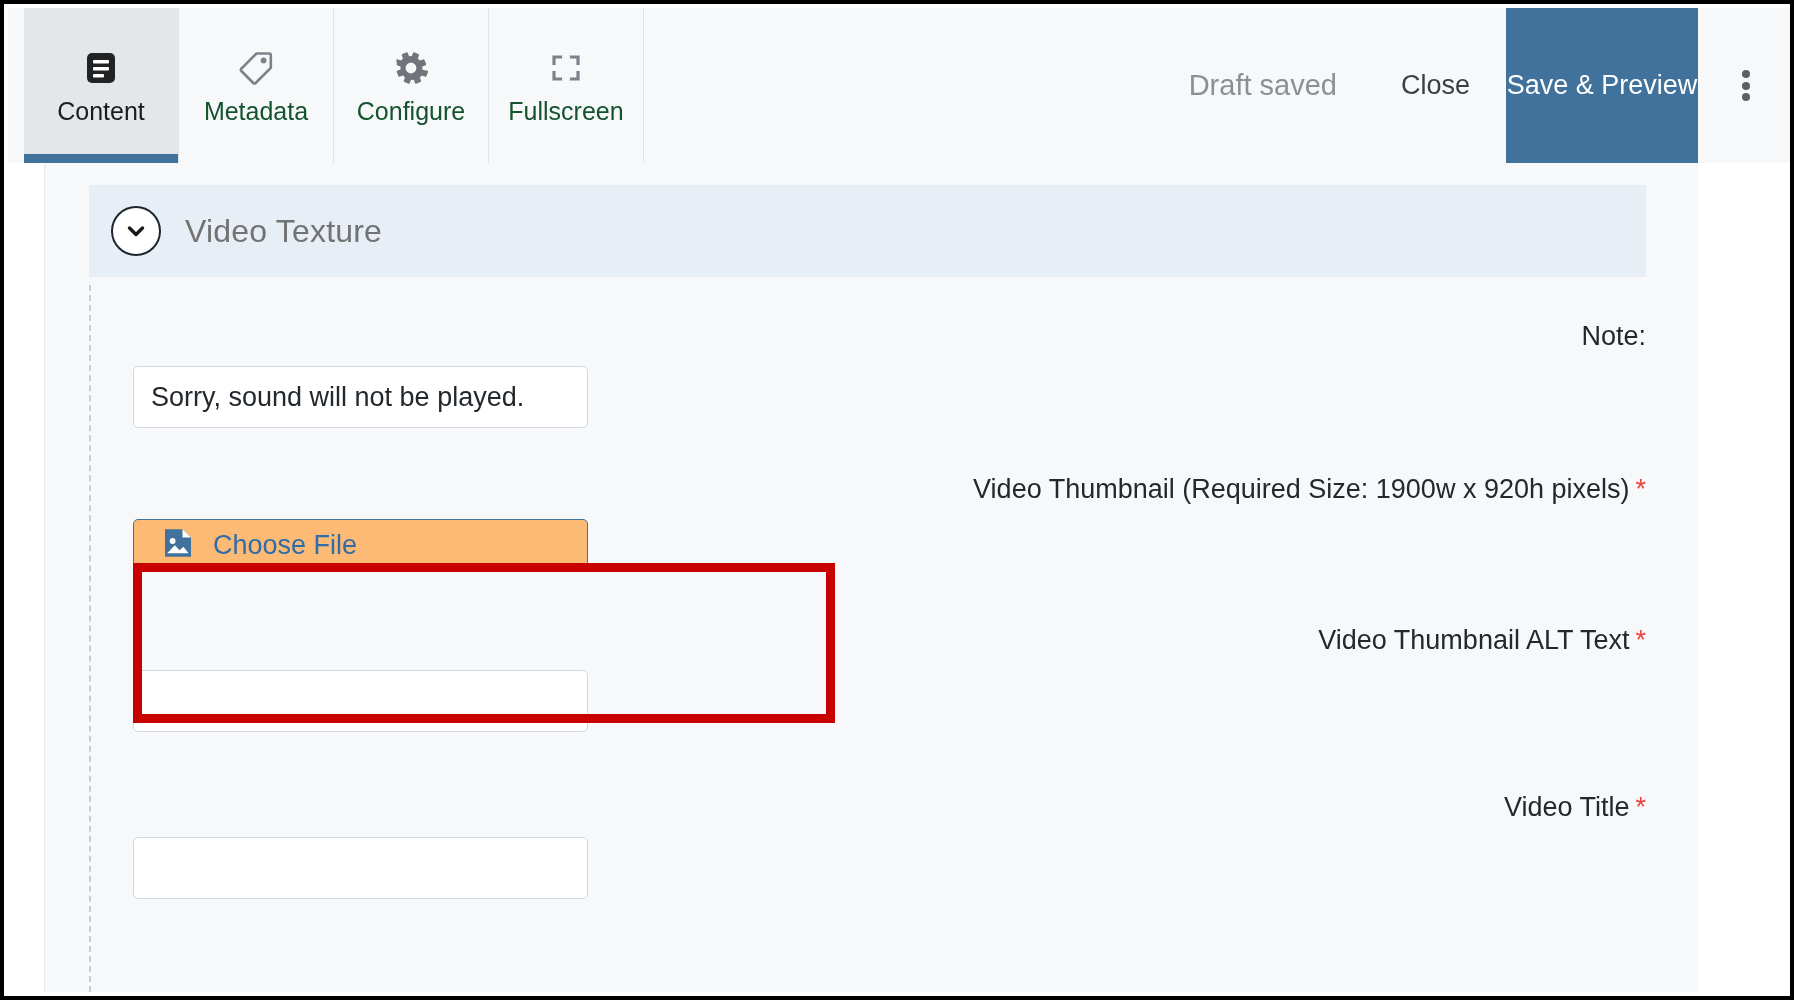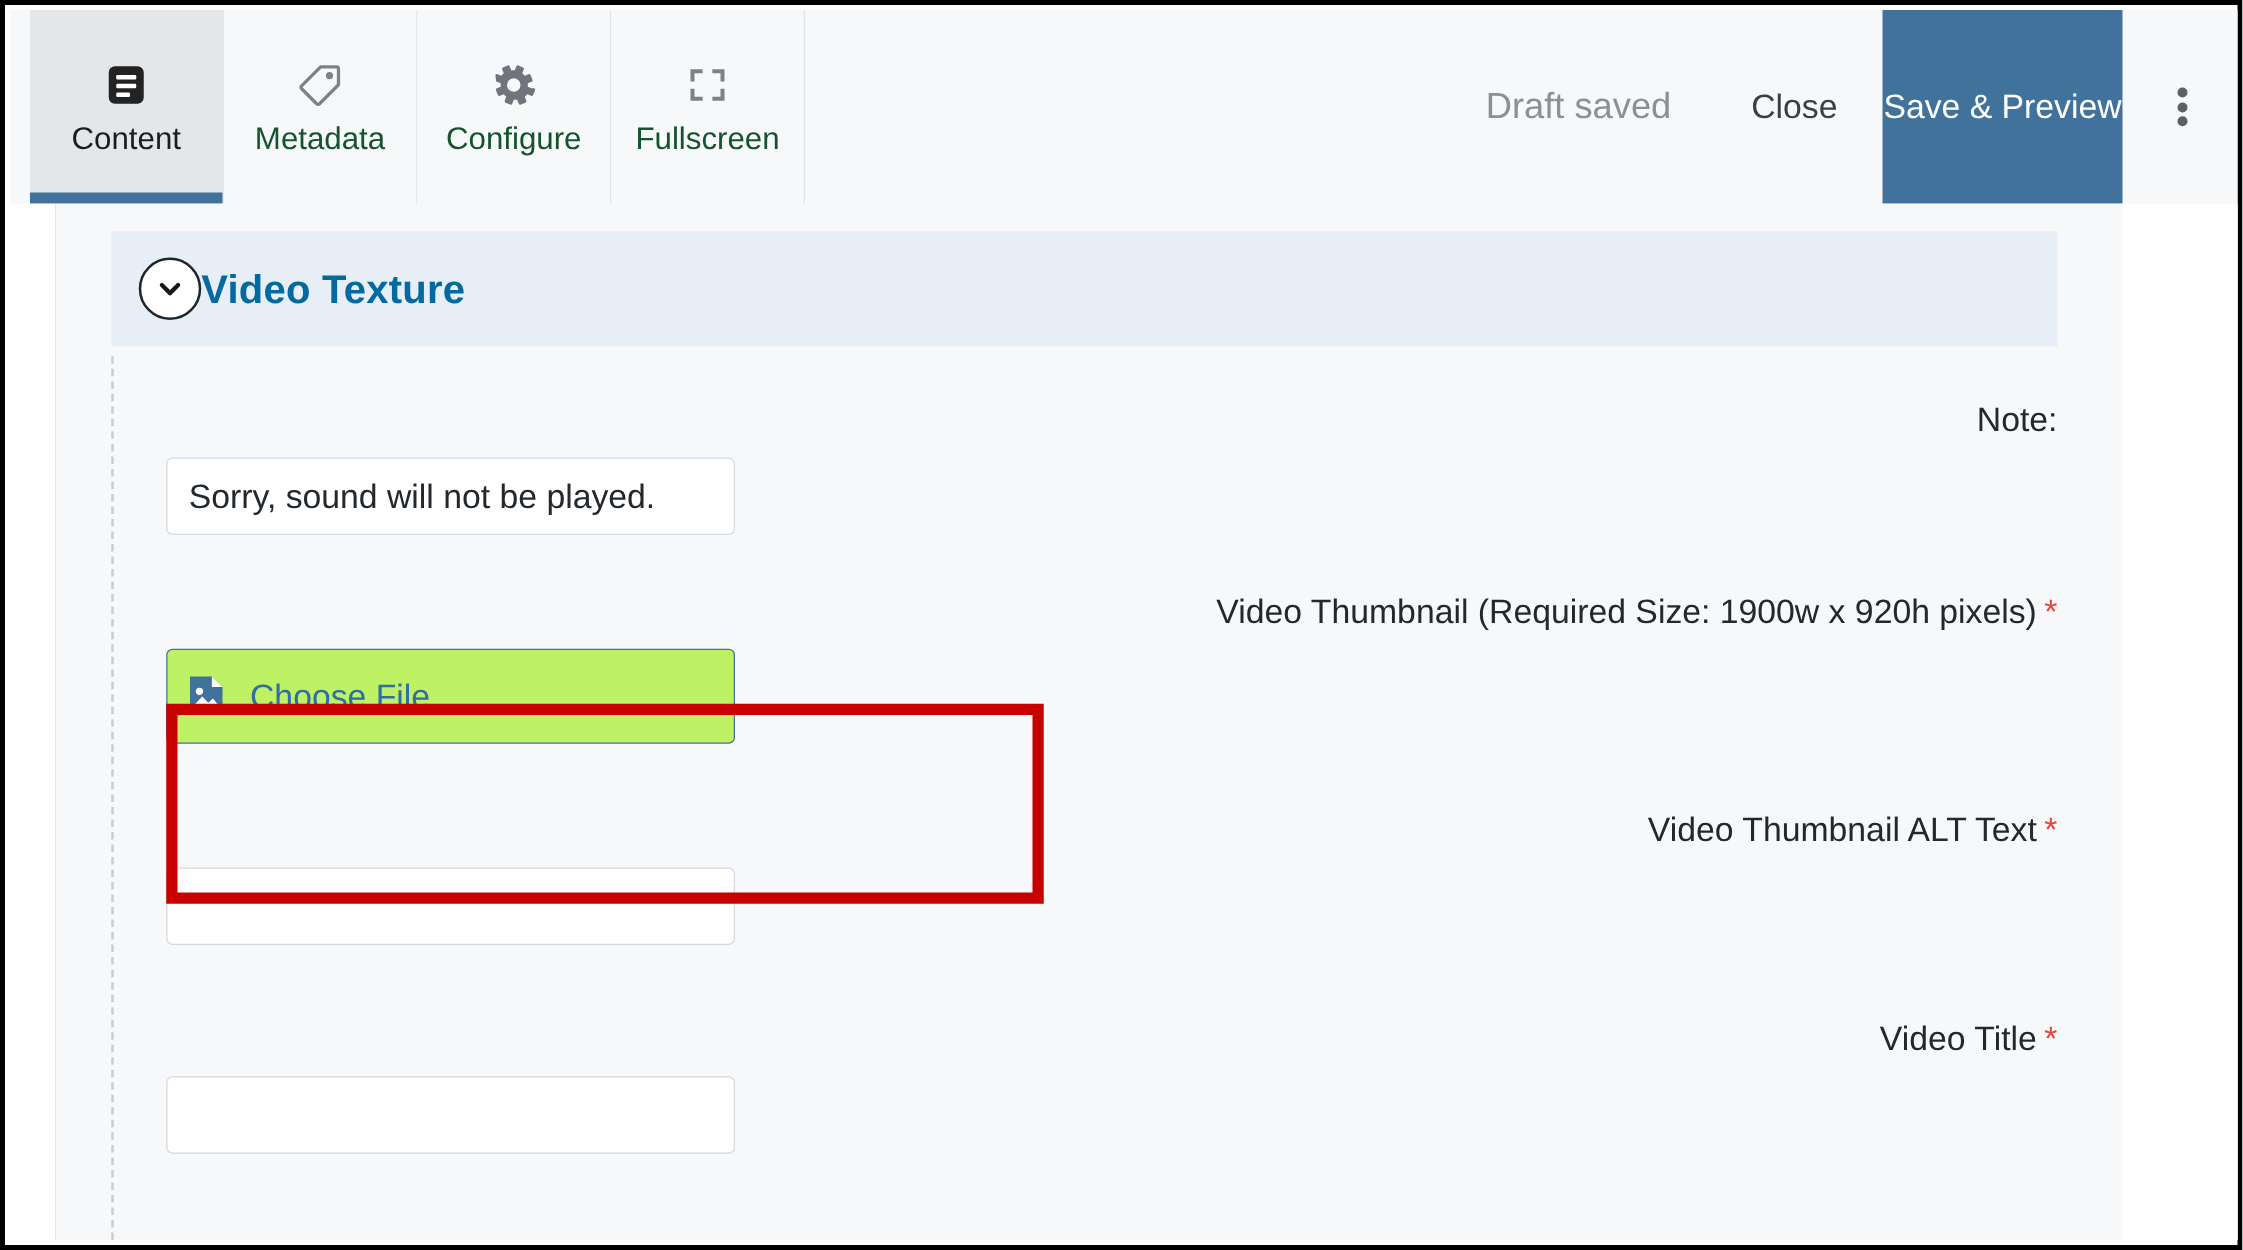--- a/index.html
+++ b/index.html
@@ -181,23 +181,24 @@
     height: 46px;
     border-radius: 50%;
     border: 2.5px solid #1c2530;
     background: #ffffff;
     display: flex;
     align-items: center;
     justify-content: center;
     flex: 0 0 auto;
   }
   .section-title {
+    margin-left: 24px;
     font-size: 32px;
-    font-weight: bold;
-    color: #0369a1;
+    font-weight: normal;
+    color: #737373;
     letter-spacing: 0.2px;
   }
 
   
   .fields {
     position: absolute;
     left: 44px;
     top: 122px;
     right: 52px;
     bottom: 0;
@@ -246,29 +247,29 @@
     width: 702px;
     height: 160px;
     border: 9px solid #c80000;
     box-sizing: border-box;
     pointer-events: none;
     z-index: 5;
   }
 
   .choose-file-btn {
     width: 455px;
-    height: 76px;
+    height: 52px;
     margin-top: 16px;
-    background: #bef264;
+    background: #fdba74;
     border: 1.5px solid #41729b;
     border-radius: 5px;
     box-sizing: border-box;
     display: flex;
     align-items: center;
-    padding-left: 14px;
+    padding-left: 27px;
     gap: 18px;
     cursor: pointer;
   }
   .choose-file-label {
     font-size: 27px;
     color: #2f6ca8;
   }
 
   .spacer-note { height: 48px; }
   .spacer-thumb { height: 56px; }

